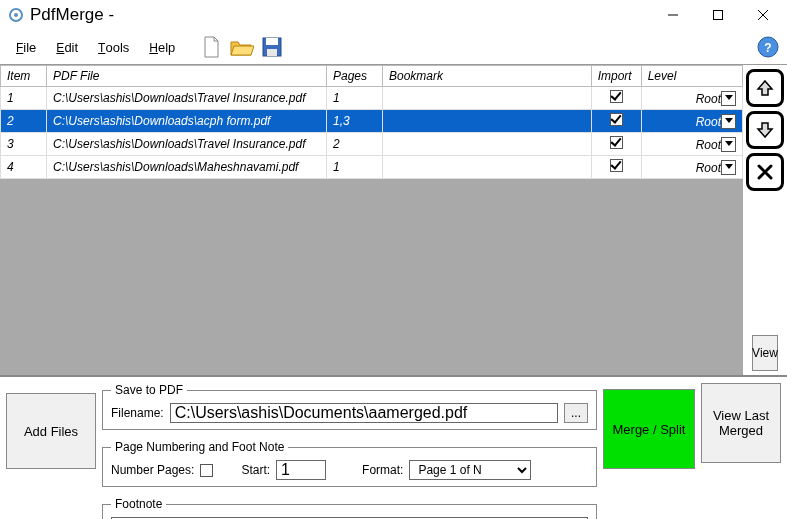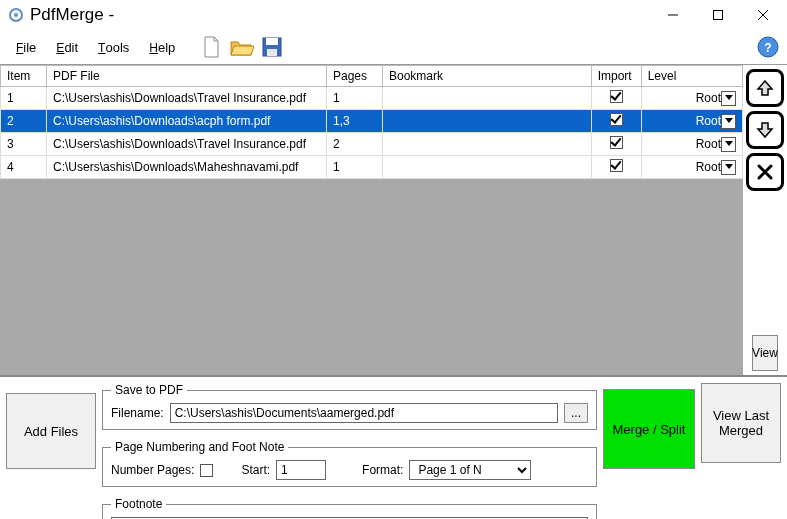--- a/index.html
+++ b/index.html
@@ -8,42 +8,42 @@
 .titlebar .appicon { width: 16px; height: 16px; margin-right: 6px; }
 .titlebar .title { flex: 1; font-size: 17px; }
 .titlebar .winbtn { width: 45px; height: 28px; display: flex; align-items: center; justify-content: center; cursor: pointer; }
 .menubar { height: 34px; display: flex; align-items: center; padding: 0 6px; background: #fff; position: relative; }
 .menubar .menu { padding: 4px 10px; cursor: pointer; font-size: 13px; }
 .menubar .menu u { text-decoration: underline; }
 .menubar .tbicon { width: 26px; height: 26px; display: flex; align-items: center; justify-content: center; margin: 0 2px; cursor: pointer; }
 .menubar .helpicon { position: absolute; right: 8px; width: 22px; height: 22px; cursor: pointer; }
 .workarea { flex: 1; display: flex; background: #a9a9a9; border-top: 1px solid #999; }
 .tablewrap { flex: 1; background: #a9a9a9; overflow: hidden; }
-table.grid { width: 100%; border-collapse: collapse; background: #fff; }
+table.grid { width: 100%; border-collapse: collapse; background: #fff; font-style: italic; }
 table.grid th { background: #fff; border: 1px solid #bbb; text-align: left; padding: 3px 6px; font-weight: normal; font-size: 12px; }
 table.grid td { border: 1px solid #ddd; padding: 3px 6px; font-size: 12px; height: 20px; }
 tr.sel td { background: #0a63c8; color: #fff; }
 .chk { display: inline-block; width: 13px; height: 13px; border: 1px solid #555; background: #fff; position: relative; }
 .chk::after { content: ""; position: absolute; left: 2px; top: -1px; width: 4px; height: 8px; border: solid #000; border-width: 0 2px 2px 0; transform: rotate(40deg); }
-.combo { display: flex; align-items: center; margin-left: 48px; }
+.combo { display: flex; align-items: flex-end; margin-left: 48px; }
 .combo span { flex: 1; }
 .combo .dd { width: 15px; height: 15px; background: #fff; border: 1px solid #555; display: flex; align-items: center; justify-content: center; }
 .sidetools { width: 44px; padding: 4px; display: flex; flex-direction: column; align-items: center; background: #fff; gap: 4px; }
 .sidebtn { width: 38px; height: 38px; border: 3px solid #000; border-radius: 8px; display: flex; align-items: center; justify-content: center; cursor: pointer; background: #fff; }
 .viewbtn { width: 26px; height: 36px; border: 1px solid #888; display: flex; align-items: center; justify-content: center; cursor: pointer; background: #f0f0f0; font-size: 12px; margin-top: auto; }
 .bottom { height: 144px; background: #fff; display: flex; padding: 6px; gap: 6px; border-top: 2px solid #888; }
 .bigbtn { border: 1px solid #888; background: #f0f0f0; display: flex; align-items: center; justify-content: center; text-align: center; cursor: pointer; font-size: 13px; padding: 4px; }
 .addfiles { width: 90px; height: 76px; align-self: flex-start; margin-top: 10px; }
 .mergebtn { width: 92px; height: 80px; background: #00e000; align-self: flex-start; margin-top: 6px; }
 .viewlast { width: 80px; height: 80px; align-self: flex-start; }
 .midcol { flex: 1; display: flex; flex-direction: column; gap: 10px; }
 fieldset { border: 1px solid #888; padding: 6px 8px; }
 legend { font-size: 12px; padding: 0 4px; }
 .row { display: flex; align-items: center; gap: 6px; }
-.txtfield { border: 1px solid #666; padding: 2px 4px; font-size: 12px; height: 20px; background: #fff; }
+.txtfield { border: 1px solid #666; padding: 2px 4px; font-size: 16px; height: 20px; background: #fff; }
 .smallbtn { width: 24px; height: 20px; border: 1px solid #888; background: #eee; cursor: pointer; display: flex; align-items: center; justify-content: center; }
 .emptychk { display: inline-block; width: 13px; height: 13px; border: 1px solid #555; background: #fff; }
 select.sel { border: 1px solid #666; height: 20px; font-size: 12px; padding: 0 4px; background: #fff; }
 </style>
 </head>
 <body>
 
 <div class="titlebar">
   <span class="appicon">
     <svg viewBox="0 0 16 16">

